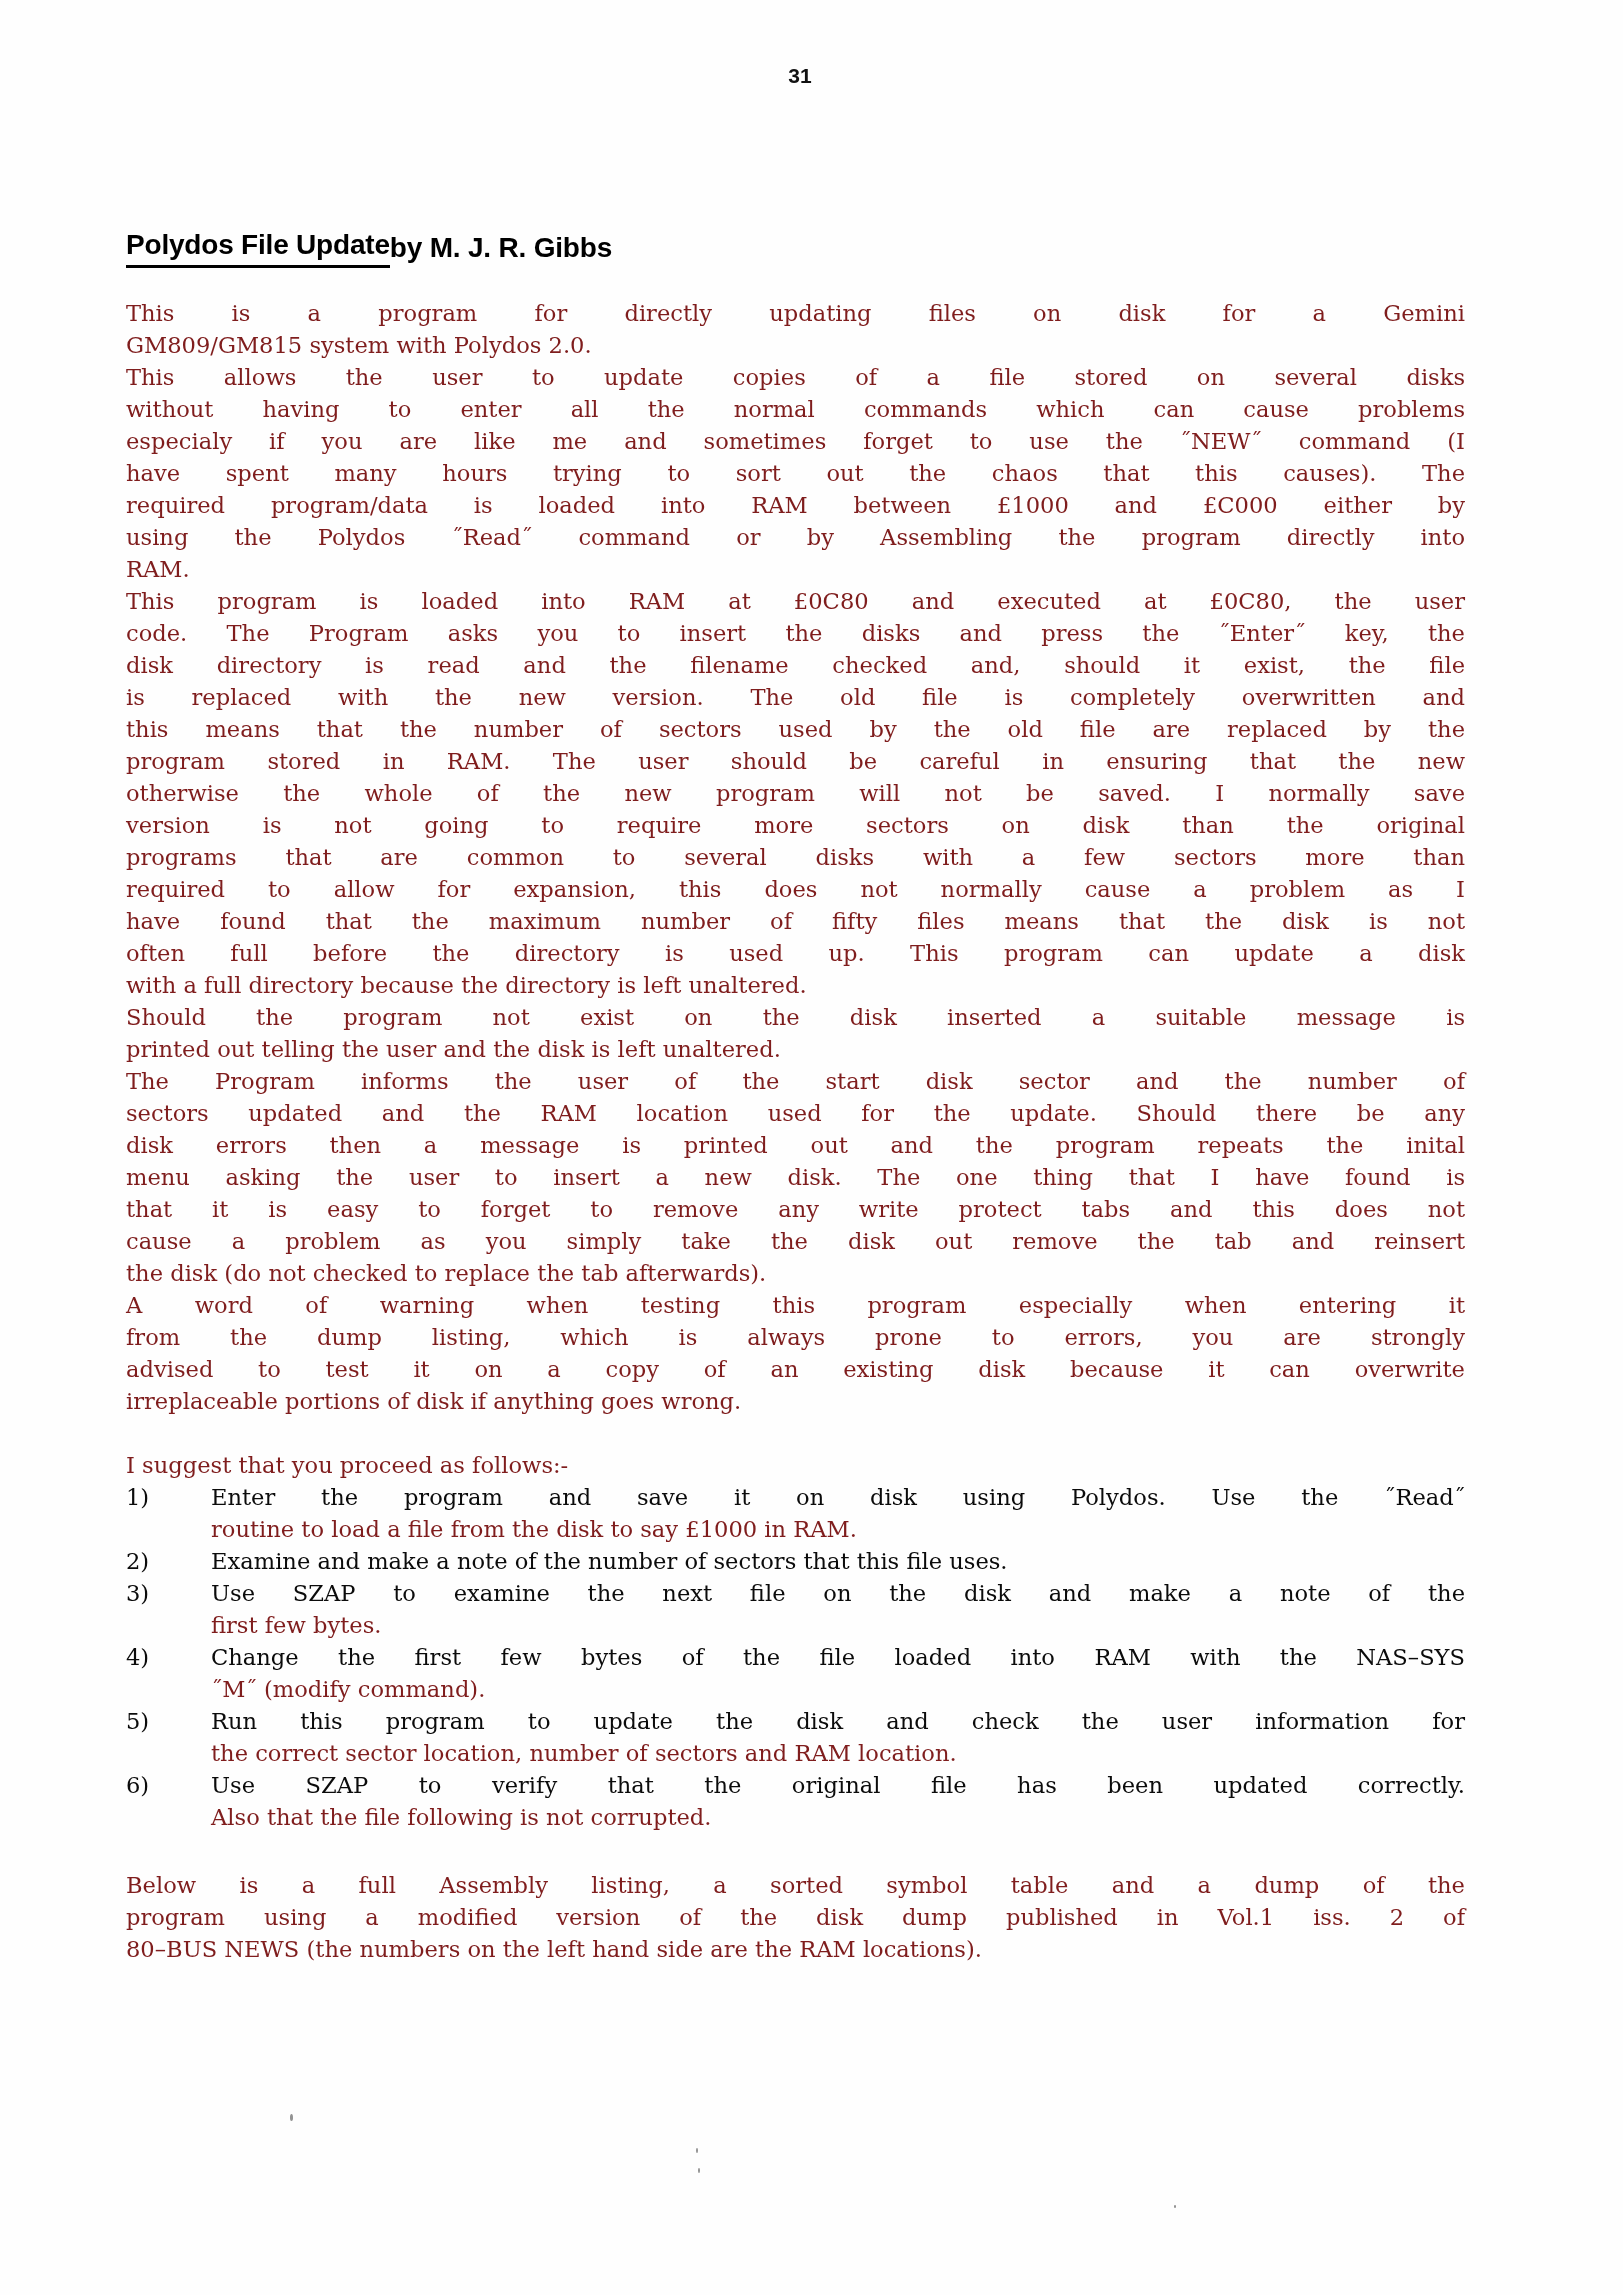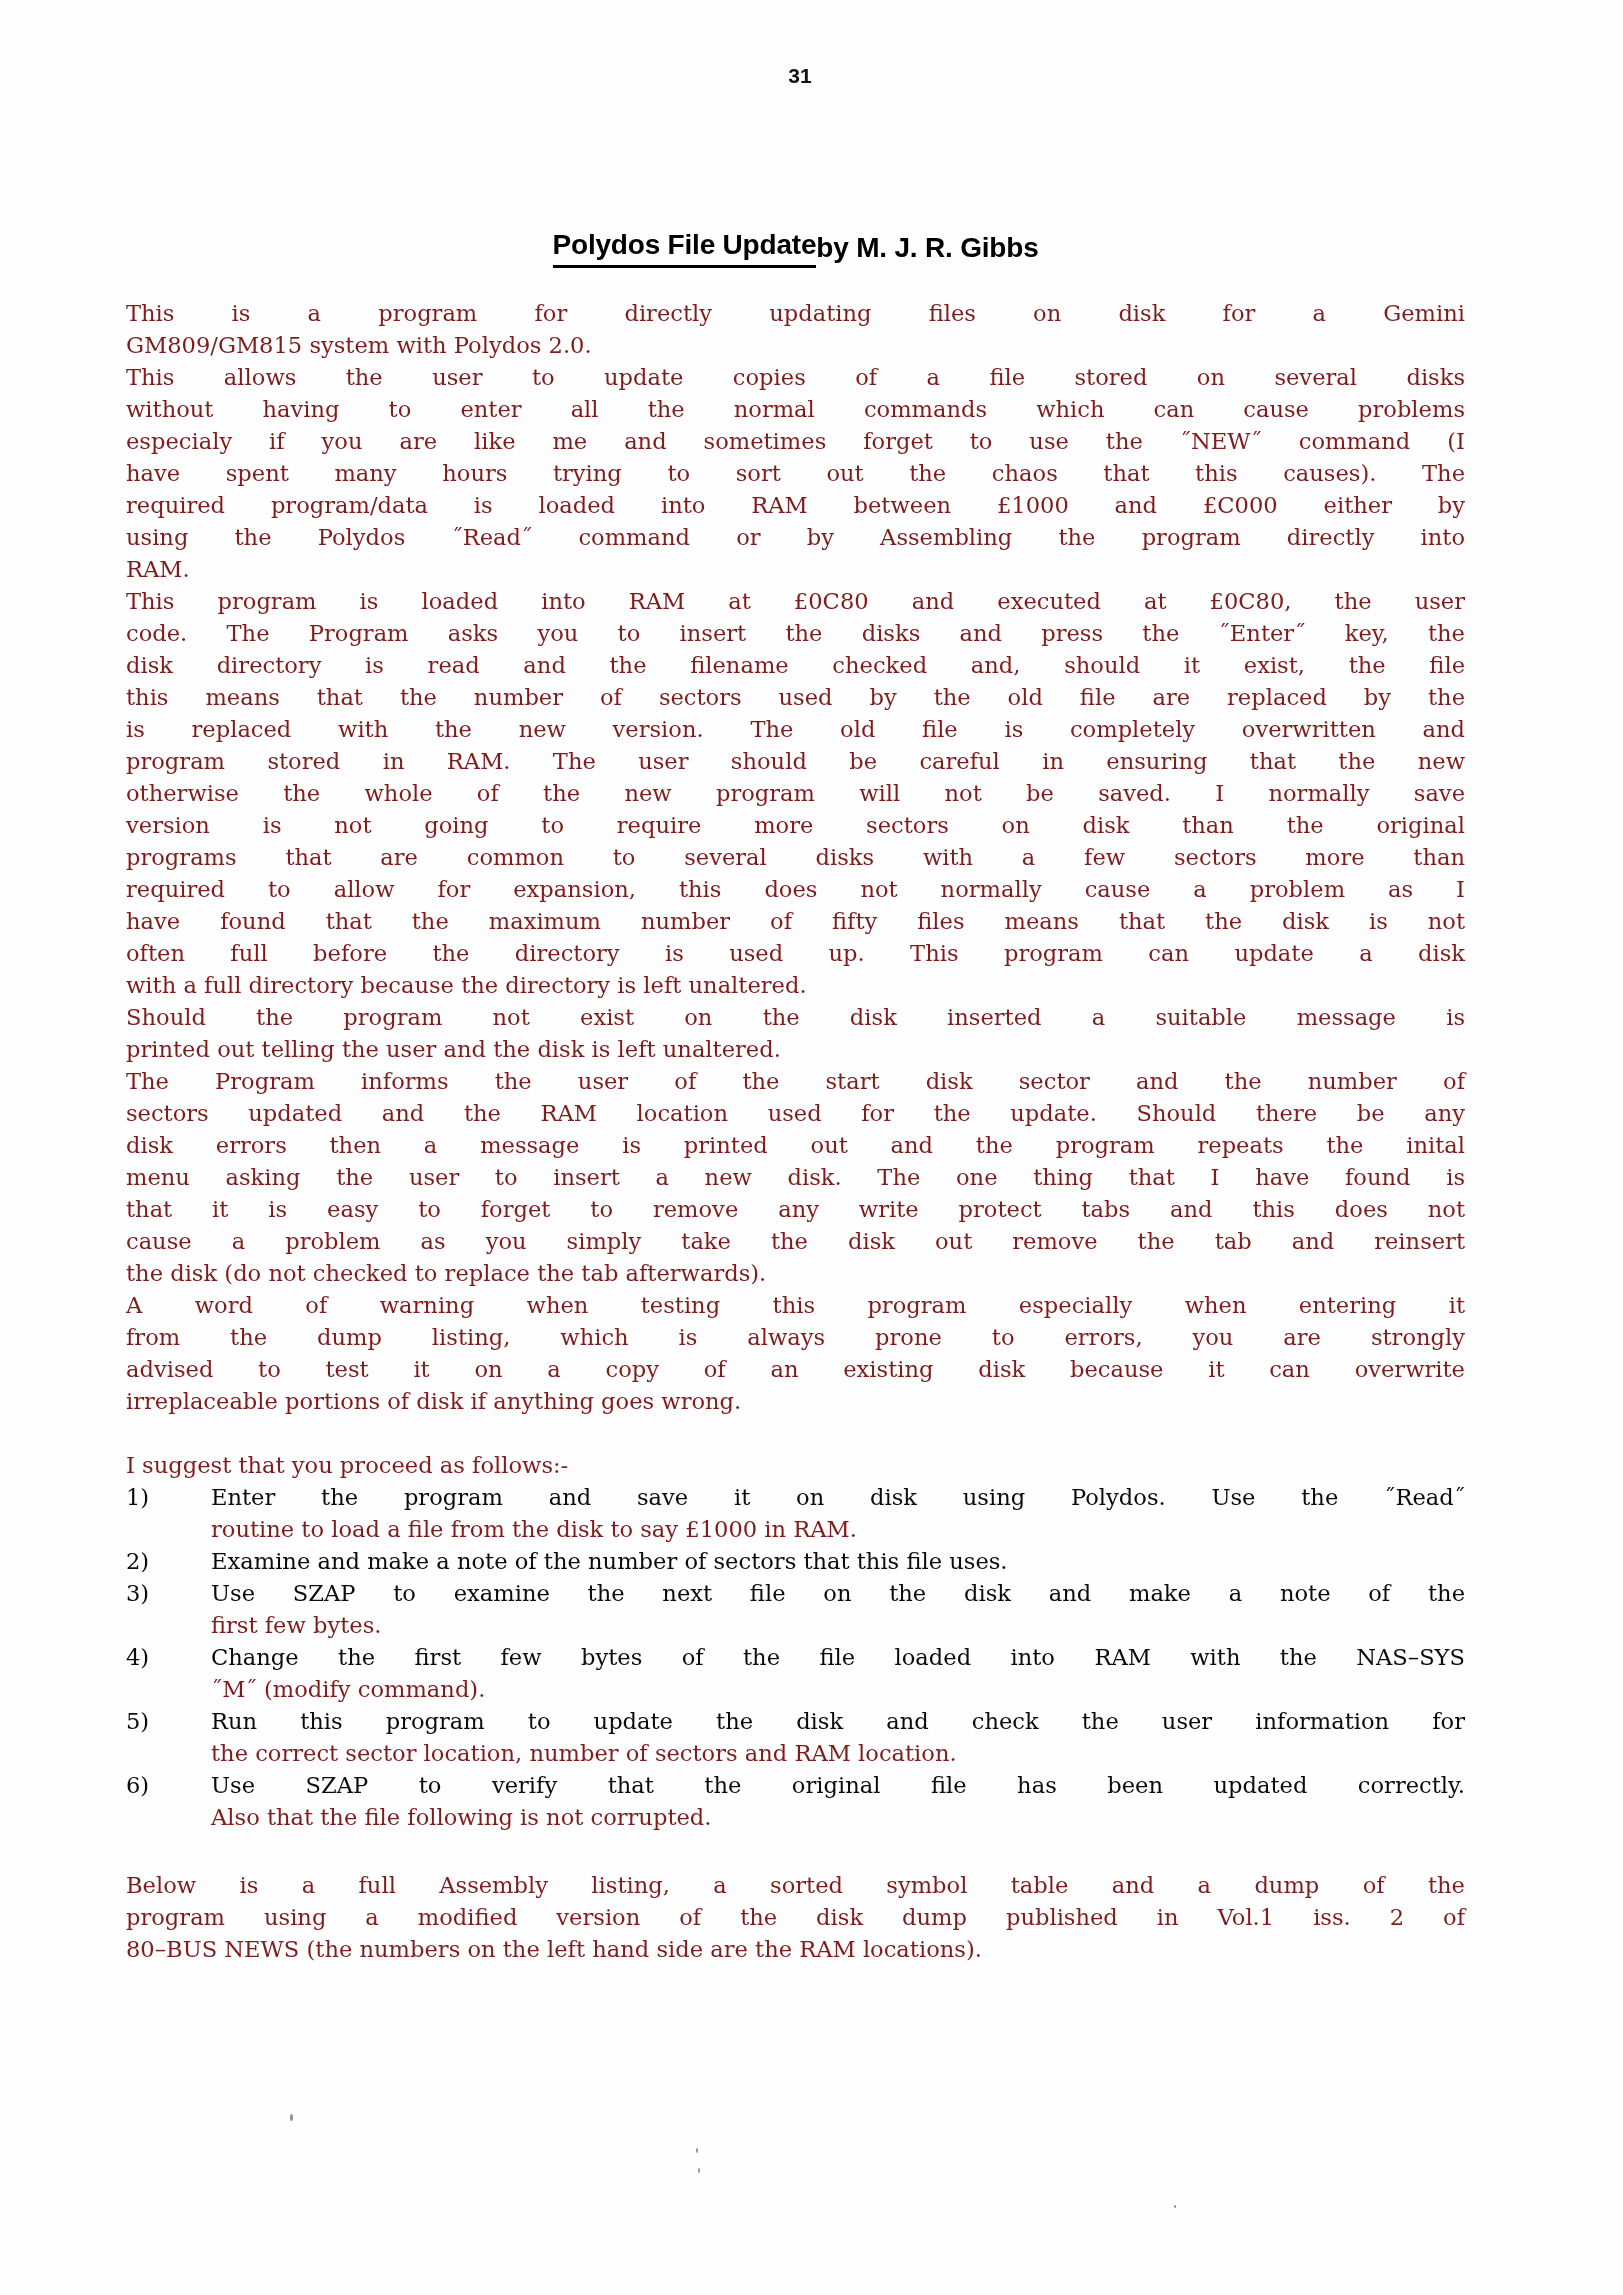--- a/index.html
+++ b/index.html
@@ -37,21 +37,21 @@
   }
 
   
   .header-row {
     position: absolute;
     top: 229px;
     left: 126px;
     width: 1339px;
     display: flex;
     align-items: flex-end;
-    justify-content: center;
+    justify-content: flex-start;
     font-family: "Liberation Sans", sans-serif;
     font-weight: bold;
     font-size: 28px;
     color: #000;
   }
   .doc-title {
     border-bottom: 3.5px solid #000;
     padding-bottom: 3.5px;
     letter-spacing: -0.2px;
   }
@@ -153,22 +153,22 @@
       <div class="tl j">have spent many hours trying to sort out the chaos that this causes). The</div>
       <div class="tl j">required program/data is loaded into RAM between £1000 and £C000 either by</div>
       <div class="tl j">using the Polydos ˝Read˝ command or by Assembling the program directly into</div>
       <div class="tl j last">RAM.</div>
     </div>
 
     <div>
       <div class="tl j">This program is loaded into RAM at £0C80 and executed at £0C80, the user</div>
       <div class="tl j">code. The Program asks you to insert the disks and press the ˝Enter˝ key, the</div>
       <div class="tl j">disk directory is read and the filename checked and, should it exist, the file</div>
+      <div class="tl j">is replaced with the new version. The old file is completely overwritten and</div>
       <div class="tl j">this means that the number of sectors used by the old file are replaced by the</div>
-      <div class="tl j">is replaced with the new version. The old file is completely overwritten and</div>
       <div class="tl j">program stored in RAM. The user should be careful in ensuring that the new</div>
       <div class="tl j">otherwise the whole of the new program will not be saved. I normally save</div>
       <div class="tl j">version is not going to require more sectors on disk than the original</div>
       <div class="tl j">programs that are common to several disks with a few sectors more than</div>
       <div class="tl j">required to allow for expansion, this does not normally cause a problem as I</div>
       <div class="tl j">have found that the maximum number of fifty files means that the disk is not</div>
       <div class="tl j">often full before the directory is used up. This program can update a disk</div>
       <div class="tl j last">with a full directory because the directory is left unaltered.</div>
     </div>
 

